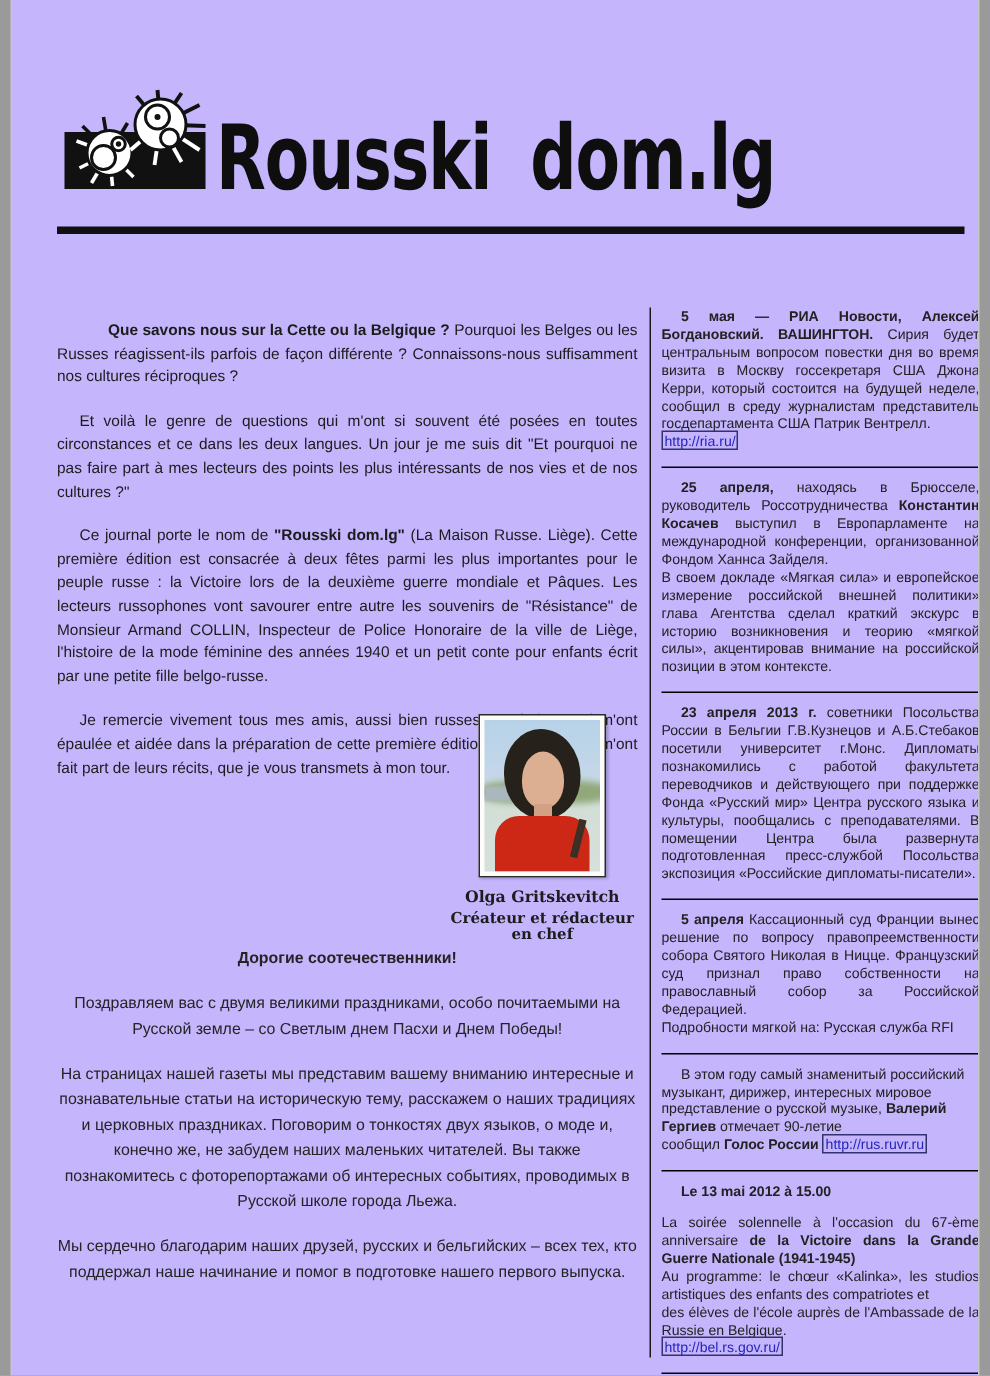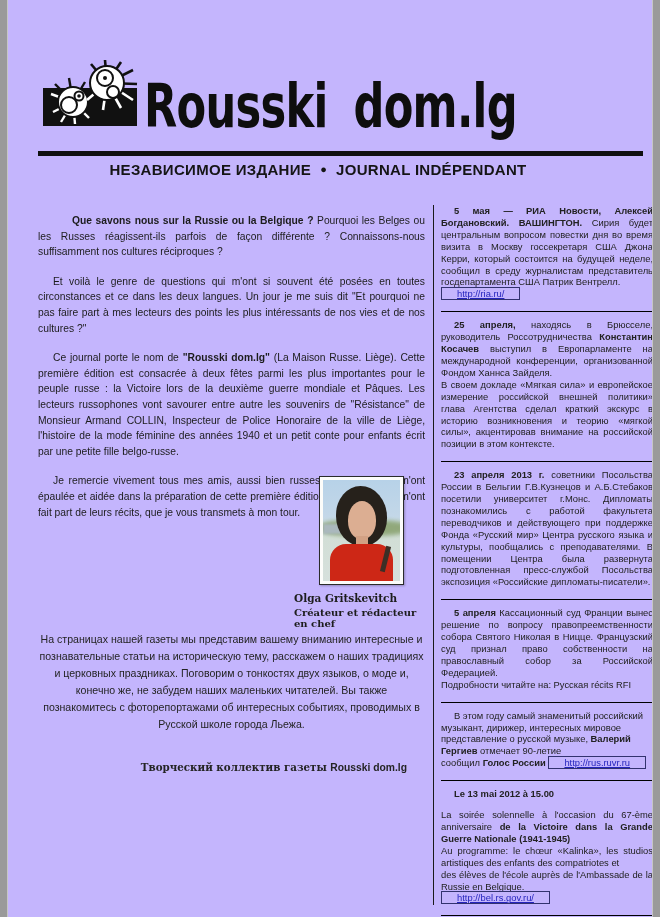--- a/index.html
+++ b/index.html
@@ -26,21 +26,21 @@
   .left-col{position:absolute;left:30px;top:203px;width:387px;padding-top:10px;}
   .col-divider{position:absolute;left:425px;top:205px;width:1px;height:700px;background:#1a1a1a;}
   .right-col{
     position:absolute;left:433px;top:205px;width:212px;
     font-size:9.4px;line-height:11.9px;text-align:justify;color:#222;
   }
   
   .fr-p{font-size:10.3px;line-height:15.6px;text-align:justify;margin:0 0 14px;text-indent:15px;}
   .fr-p.first{text-indent:34px;}
   .b{font-weight:bold;}
-  .figure{position:absolute;left:256px;top:273px;width:135px;text-align:left;}
+  .figure{position:absolute;left:256px;top:273px;width:135px;text-align:center;}
   .photo-frame{width:77px;height:101px;margin:0 auto;border:1px solid #2b2b2b;padding:3px;background:#fcfcfa;box-shadow:1px 1px 2px rgba(0,0,0,0.25);}
   .photo{position:relative;width:77px;height:101px;overflow:hidden;
     background:linear-gradient(180deg,#b7d2e8 0%,#c3d7e8 36%,#ccdcd8 48%,#d2ded6 58%,#d6e0dc 100%);}
   .trees{position:absolute;left:-4px;top:40px;width:90px;height:16px;background:#87a06b;border-radius:40%;filter:blur(2px);opacity:.85;}
   .buildings{position:absolute;left:0;top:44px;width:22px;height:10px;background:#aab8bd;filter:blur(1px);}
   .hair{position:absolute;left:13px;top:6px;width:51px;height:60px;background:#26211b;border-radius:48% 52% 46% 50%;}
   .face{position:absolute;left:25px;top:21px;width:28px;height:38px;background:#dcae92;border-radius:50% 50% 46% 46%;}
   .neck{position:absolute;left:33px;top:56px;width:12px;height:12px;background:#d2a184;}
   .torso{position:absolute;left:7px;top:64px;width:63px;height:37px;background:#cd2716;border-radius:16px 16px 0 0;}
   .strap{position:absolute;left:60px;top:66px;width:5px;height:26px;background:#3c2f26;transform:rotate(14deg);}
@@ -50,22 +50,22 @@
   .ru-head{font-weight:bold;margin:0 0 13px;}
   .ru-p{margin:0 0 13px;}
   .signature{margin-top:26px;padding-right:18px;text-align:right;font-weight:bold;font-size:10.3px;}
   .sig-serif{font-family:"DejaVu Serif",serif;}
   .sig-sans{font-family:"Liberation Sans",sans-serif;}
   
   .news-item{text-indent:13px;margin:0;}
   .news-item.no-justify{text-align:left;}
   .sep{border-top:1px solid #000;margin:11px 0 7px;}
   .lnk{
-    color:#2424bd;text-decoration:underline;border:1px solid #32326e;
-    padding:0 15px;white-space:nowrap;cursor:pointer;
+    color:#2424bd;border:1px solid #32326e;
+    padding:0 1px;white-space:nowrap;cursor:pointer;
   }
   .gapline{display:block;height:9px;}
 </style>
 </head>
 <body>
 
 <div class="page">
 
   <div class="logo">
     <svg width="118" height="74" viewBox="0 0 118 74">
@@ -107,24 +107,23 @@
         </g>
         <circle cx="66" cy="27" r="17" fill="#fff"></circle>
         <circle cx="64" cy="22" r="8" fill="#fff"></circle>
         <circle cx="64" cy="22" r="2" fill="#111" stroke="none"></circle>
         <circle cx="72" cy="36" r="6" fill="#fff"></circle>
       </g>
     </svg>
   </div>
   <div class="masthead-title">Rousski dom.lg</div>
   <div class="rule"></div>
-  <div class="tagline"><span>НЕЗАВИСИМОЕ ИЗДАНИЕ</span><span class="dot">●</span><span>JOURNAL INDÉPENDANT</span></div>
 
   <div class="left-col">
-    <p class="fr-p first"><span class="b">Que savons nous sur la Russie ou la Belgique ?</span><span> Pourquoi les Belges ou les Russes réagissent-ils parfois de façon différente ? Connaissons-nous suffisamment nos cultures réciproques ?</span></p>
+    <p class="fr-p first"><span class="b">Que savons nous sur la Cette ou la Belgique ?</span><span> Pourquoi les Belges ou les Russes réagissent-ils parfois de façon différente ? Connaissons-nous suffisamment nos cultures réciproques ?</span></p>
     <p class="fr-p"><span>Et voilà le genre de questions qui m'ont si souvent été posées en toutes circonstances et ce dans les deux langues. Un jour je me suis dit "Et pourquoi ne pas faire part à mes lecteurs des points les plus intéressants de nos vies et de nos cultures ?"</span></p>
     <p class="fr-p"><span>Ce journal porte le nom de </span><span class="b">"Rousski dom.lg"</span><span> (La Maison Russe. Liège). Cette première édition est consacrée à deux fêtes parmi les plus importantes pour le peuple russe : la Victoire lors de la deuxième guerre mondiale et Pâques. Les lecteurs russophones vont savourer entre autre les souvenirs de "Résistance" de Monsieur Armand COLLIN, Inspecteur de Police Honoraire de la ville de Liège, l'histoire de la mode féminine des années 1940 et un petit conte pour enfants écrit par une petite fille belgo-russe.</span></p>
     <p class="fr-p"><span>Je remercie vivement tous mes amis, aussi bien russes que belges qui m'ont épaulée et aidée dans la préparation de cette première édition, ainsi que ceux m'ont fait part de leurs récits, que je vous transmets à mon tour.</span></p>
 
     <div class="figure">
       <div class="photo-frame">
         <div class="photo">
           <div class="trees"></div>
           <div class="buildings"></div>
           <div class="hair"></div>
@@ -132,35 +131,37 @@
           <div class="neck"></div>
           <div class="torso"></div>
           <div class="strap"></div>
         </div>
       </div>
       <div class="cap-name">Olga Gritskevitch</div>
       <div class="cap-role">Créateur et rédacteur en chef</div>
     </div>
 
     <div class="ru-section">
+      <div class="ru-head">Дорогие соотечественники!</div>
+      <p class="ru-p">Поздравляем вас с двумя великими праздниками, особо почитаемыми на Русской земле – со Светлым днем Пасхи и Днем Победы!</p>
       <p class="ru-p">На страницах нашей газеты мы представим вашему вниманию интересные и познавательные статьи на историческую тему, расскажем о наших традициях и церковных праздниках. Поговорим о тонкостях двух языков, о моде и, конечно же, не забудем наших маленьких читателей. Вы также познакомитесь с фоторепортажами об интересных событиях, проводимых в Русской школе города Льежа.</p>
-      <div class="signature"><span class="sig-serif">Творческий коллектив газеты </span><span class="sig-sans">Rousski dom.lg</span></div>
+      <p class="ru-p">Мы сердечно благодарим наших друзей, русских и бельгийских – всех тех, кто поддержал наше начинание и помог в подготовке нашего первого выпуска.</p>
     </div>
   </div>
 
   <div class="col-divider"></div>
 
   <div class="right-col">
     <div class="news-item"><span class="b">5 мая — РИА Новости, Алексей Богдановский. ВАШИНГТОН.</span><span> Сирия будет центральным вопросом повестки дня во время визита в Москву госсекретаря США Джона Керри, который состоится на будущей неделе, сообщил в среду журналистам представитель госдепартамента США Патрик Вентрелл.</span><br><span class="lnk">http://ria.ru/</span></div>
     <div class="sep"></div>
     <div class="news-item"><span class="b">25 апреля,</span><span> находясь в Брюсселе, руководитель Россотрудничества </span><span class="b">Константин Косачев</span><span> выступил в Европарламенте на международной конференции, организованной Фондом Ханнса Зайделя.</span><br><span>В своем докладе «Мягкая сила» и европейское измерение российской внешней политики» глава Агентства сделал краткий экскурс в историю возникновения и теорию «мягкой силы», акцентировав внимание на российской позиции в этом контексте.</span></div>
     <div class="sep"></div>
     <div class="news-item"><span class="b">23 апреля 2013 г.</span><span> советники Посольства России в Бельгии Г.В.Кузнецов и А.Б.Стебаков посетили университет г.Монс. Дипломаты познакомились с работой факультета переводчиков и действующего при поддержке Фонда «Русский мир» Центра русского языка и культуры, пообщались с преподавателями. В помещении Центра была развернута подготовленная пресс-службой Посольства экспозиция «Российские дипломаты-писатели».</span></div>
     <div class="sep"></div>
-    <div class="news-item"><span class="b">5 апреля</span><span> Кассационный суд Франции вынес решение по вопросу правопреемственности собора Святого Николая в Ницце. Французский суд признал право собственности на православный собор за Российской Федерацией.</span><br><span>Подробности читайте на: Русская récits RFI</span></div>
+    <div class="news-item"><span class="b">5 апреля</span><span> Кассационный суд Франции вынес решение по вопросу правопреемственности собора Святого Николая в Ницце. Французский суд признал право собственности на православный собор за Российской Федерацией.</span><br><span>Подробности мягкой на: Русская служба RFI</span></div>
     <div class="sep"></div>
     <div class="news-item no-justify"><span>В этом году самый знаменитый российский музыкант, дирижер, интересных мировое представление о русской музыке, </span><span class="b">Валерий Гергиев</span><span> отмечает 90-летие</span><br><span>сообщил </span><span class="b">Голос России</span><span> </span><span class="lnk">http://rus.ruvr.ru</span></div>
     <div class="sep"></div>
     <div class="news-item"><span class="b">Le 13 mai 2012 à 15.00</span><span class="gapline"></span><span>La soirée solennelle à l'occasion du 67-ème anniversaire </span><span class="b">de la Victoire dans la Grande Guerre Nationale (1941-1945)</span><br><span>Au programme: le chœur «Kalinka»,  les studios artistiques des enfants des compatriotes et</span><br><span>des élèves de l'école auprès de l'Ambassade de la Russie en Belgique.</span><br><span class="lnk">http://bel.rs.gov.ru/</span></div>
     <div class="sep"></div>
 
   </div>
 
 </div>
 

